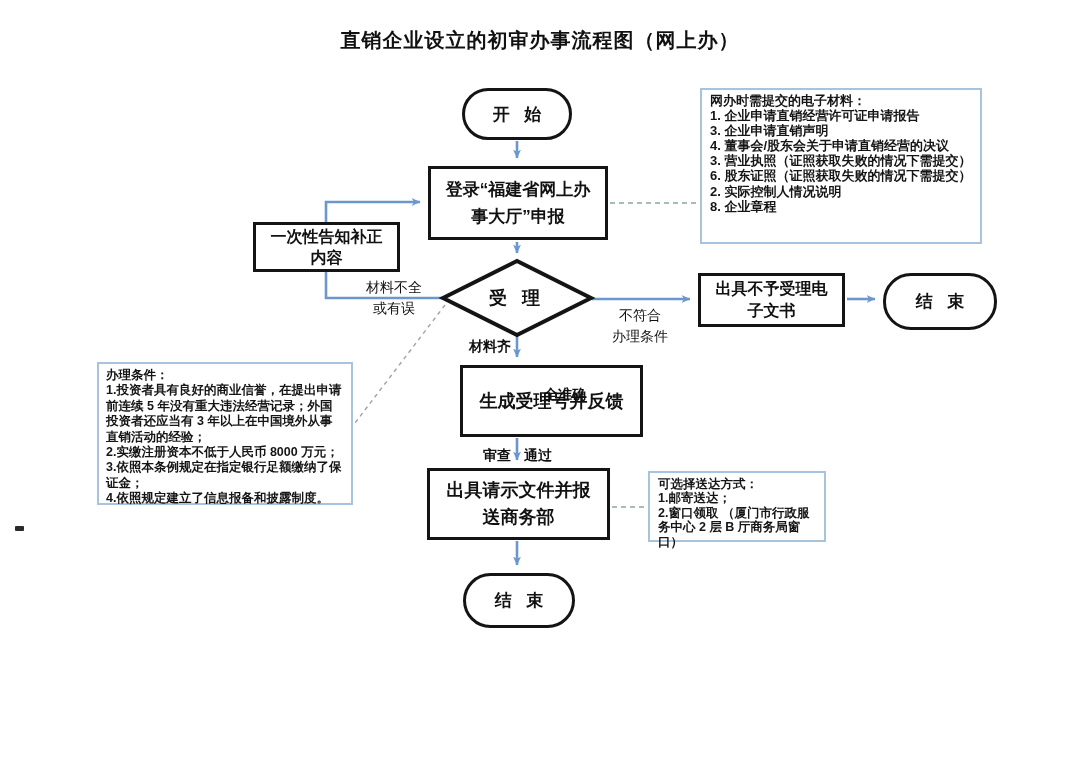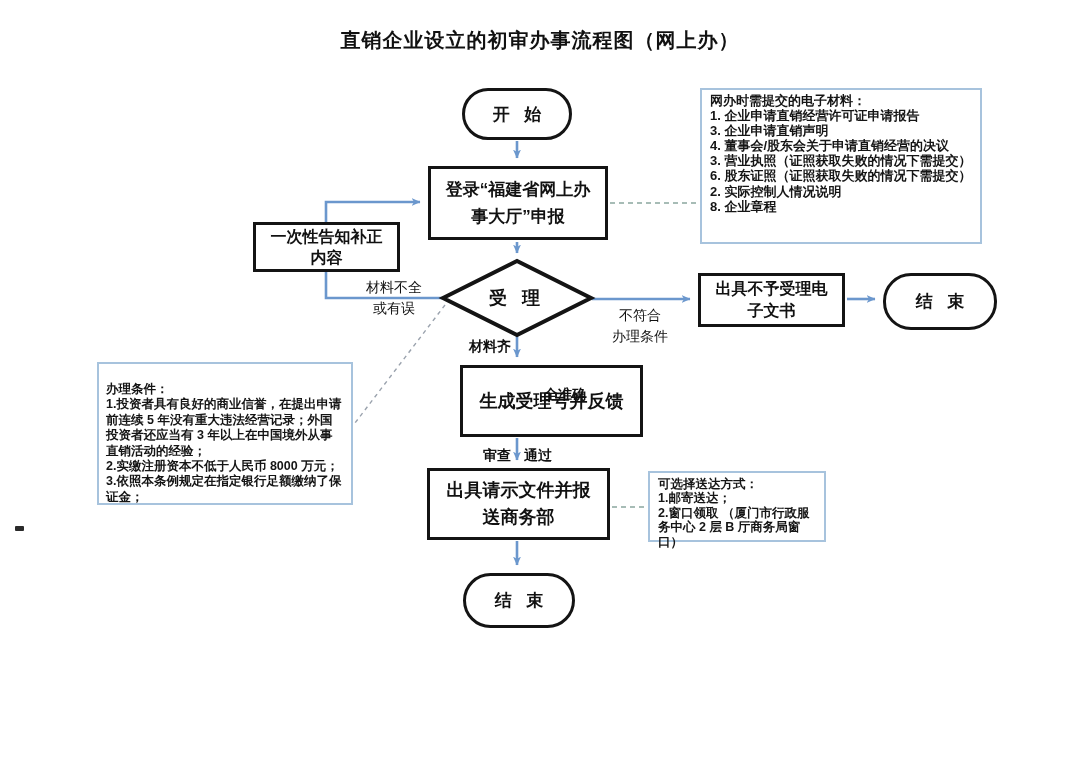--- a/index.html
+++ b/index.html
@@ -27,21 +27,21 @@
   .lbl-incomplete{left:352px;top:277px;width:84px;}
   .lbl-notqualified{left:599px;top:277px;width:82px;margin-top:28px;}
   .lbl-part{position:absolute;font-weight:bold;font-size:14px;z-index:3;}
   .lbl-complete-l{left:451px;top:338px;width:60px;text-align:right;}
   .lbl-complete-r{left:544px;top:338px;margin-top:48px;}
   .lbl-review-l{left:451px;top:447px;width:60px;text-align:right;}
   .lbl-review-r{left:524px;top:447px;}
   .callout{position:absolute;box-sizing:border-box;border:2px solid #a7c3dd;background:#fff;
            font-weight:bold;z-index:2;color:#151515;}
   .materials{left:700px;top:88px;width:282px;height:156px;font-size:13px;line-height:15.1px;padding:3px 8px;}
-  .conditions{left:97px;top:362px;width:256px;height:143px;font-size:12.5px;line-height:15.4px;padding:18px 7px;}
+  .conditions{left:97px;top:362px;width:256px;height:143px;font-size:12.5px;line-height:15.4px;padding:4px 7px;}
   .delivery{left:648px;top:471px;width:178px;height:71px;font-size:12.5px;line-height:14.4px;padding:4px 8px;}
   .stray-dash{position:absolute;left:15px;top:526px;width:9px;height:5px;background:#2a2a2a;border-radius:1px;z-index:2;}
 </style>
 </head>
 <body>
 
 <div class="page">
 
   <div class="title">直销企业设立的初审办事流程图（网上办）</div>
 
@@ -100,20 +100,21 @@
     <div>6. 股东证照（证照获取失败的情况下需提交）</div>
     <div>2. 实际控制人情况说明</div>
     <div>8. 企业章程</div>
   </div>
 
   <div class="callout conditions">
     <div>办理条件：</div>
     <div>1.投资者具有良好的商业信誉，在提出申请前连续 5 年没有重大违法经营记录；外国投资者还应当有 3 年以上在中国境外从事直销活动的经验；</div>
     <div>2.实缴注册资本不低于人民币 8000 万元；</div>
     <div>3.依照本条例规定在指定银行足额缴纳了保证金；</div>
+    <div>4.依照规定建立了信息报备和披露制度。</div>
   </div>
 
   <div class="callout delivery">
     <div>可选择送达方式：</div>
     <div>1.邮寄送达；</div>
     <div>2.窗口领取 （厦门市行政服务中心 2 层 B 厅商务局窗口）</div>
   </div>
 
   <div class="stray-dash"></div>
 </div>

